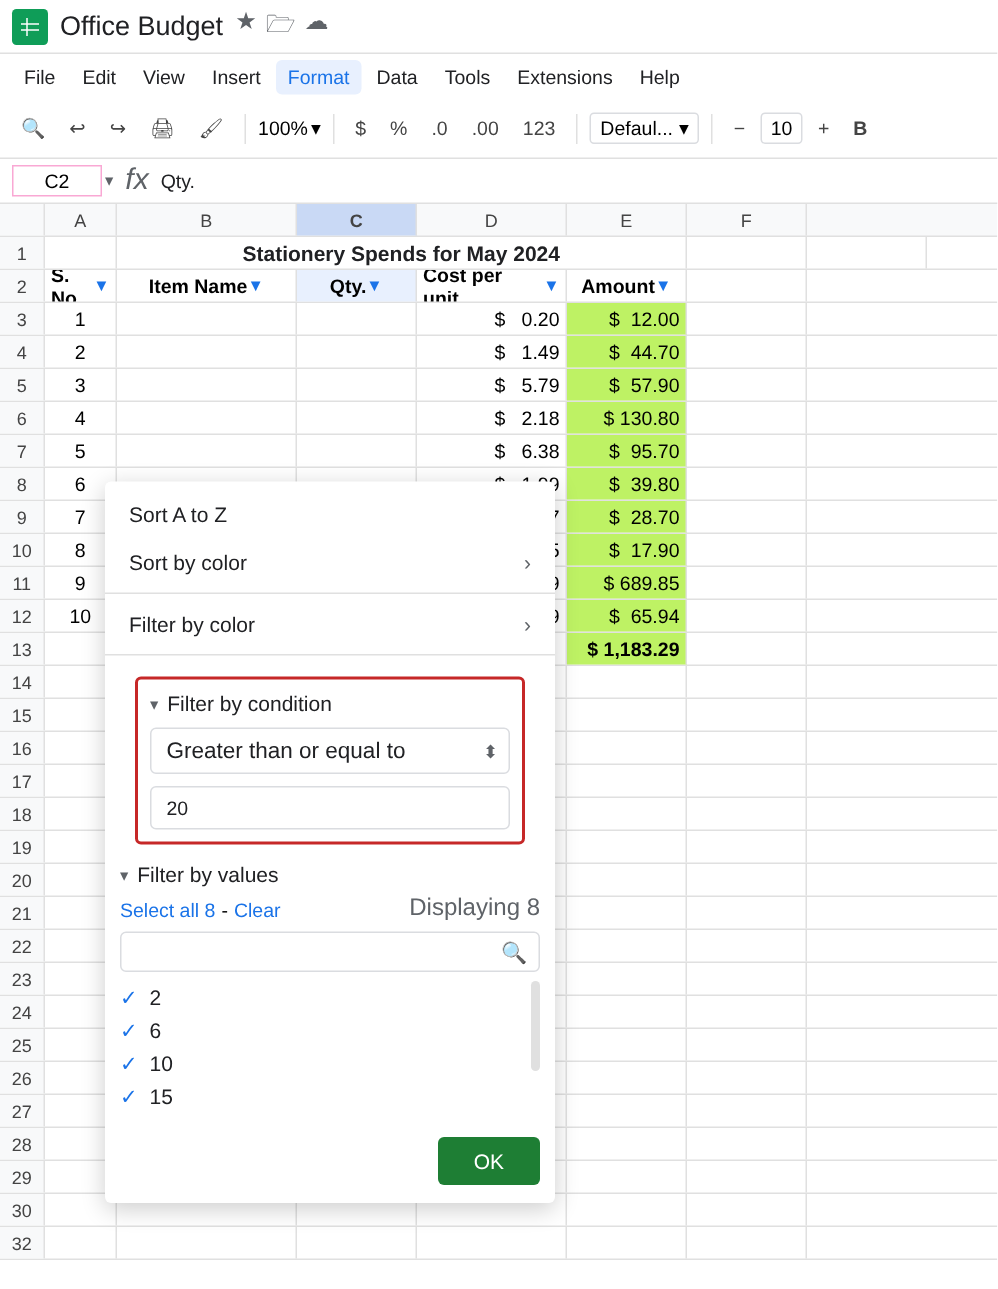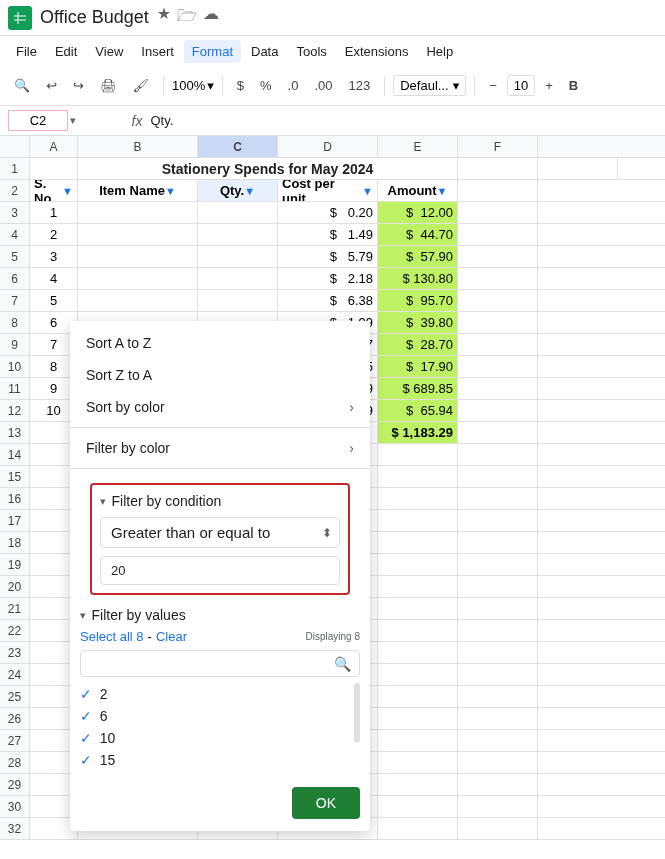--- a/index.html
+++ b/index.html
@@ -48,21 +48,21 @@
 
     
     .formula-bar {
       display: flex; align-items: center; padding: 0 8px; height: 30px;
       border-bottom: 1px solid #e0e0e0; gap: 8px;
     }
     .cell-ref {
       width: 60px; border: 1px solid #f9a8d4; padding: 2px 6px;
       font-size: 13px; text-align: center;
     }
-    .formula-icon { color: #5f6368; font-size: 14px; margin-left: 48px; }
+    .formula-icon { color: #5f6368; font-size: 20px; }
     .formula-content { flex: 1; font-size: 13px; color: #202124; }
 
     
     .grid-container { position: relative; overflow: hidden; }
     .grid-header-row {
       display: flex; background: #f8f9fa;
       border-bottom: 1px solid #e0e0e0;
     }
     .col-header {
       border-right: 1px solid #e0e0e0;
@@ -150,21 +150,21 @@
     .filter-values-header {
       display: flex; align-items: center; gap: 6px;
       font-size: 14px; color: #202124; padding: 6px 0;
     }
     .filter-values-links {
       display: flex; align-items: center; justify-content: space-between;
       margin-bottom: 6px;
     }
     .filter-links-left { display: flex; gap: 4px; font-size: 13px; }
     .filter-link { color: #1a73e8; text-decoration: none; cursor: pointer; }
-    .filter-displaying { font-size: 10px; color: #5f6368; }
+    .filter-displaying { font-size: 16px; color: #5f6368; }
     .filter-search-wrapper {
       position: relative; margin-bottom: 6px;
     }
     .filter-search {
       width: 100%; padding: 5px 30px 5px 8px;
       border: 1px solid #dadce0; border-radius: 4px; font-size: 13px;
     }
     .filter-search-icon {
       position: absolute; right: 8px; top: 50%; transform: translateY(-50%);
       font-size: 14px; color: #5f6368;
@@ -563,23 +563,20 @@
       <div class="cell col-F"></div>
     </div>
     </div>
 
   <div class="dropdown-overlay">
 
     <div class="dropdown-item">
       <span>Sort A to Z</span>
     </div>
 
-    <div class="dropdown-item">
-      <span>Sort Z to A</span>
-    </div>
 
     <div class="dropdown-item">
       <span>Sort by color</span>
       <span style="color:#5f6368;">›</span>
     </div>
     <div class="dropdown-sep"></div>
 
     <div class="dropdown-item">
       <span>Filter by color</span>
       <span style="color:#5f6368;">›</span>

